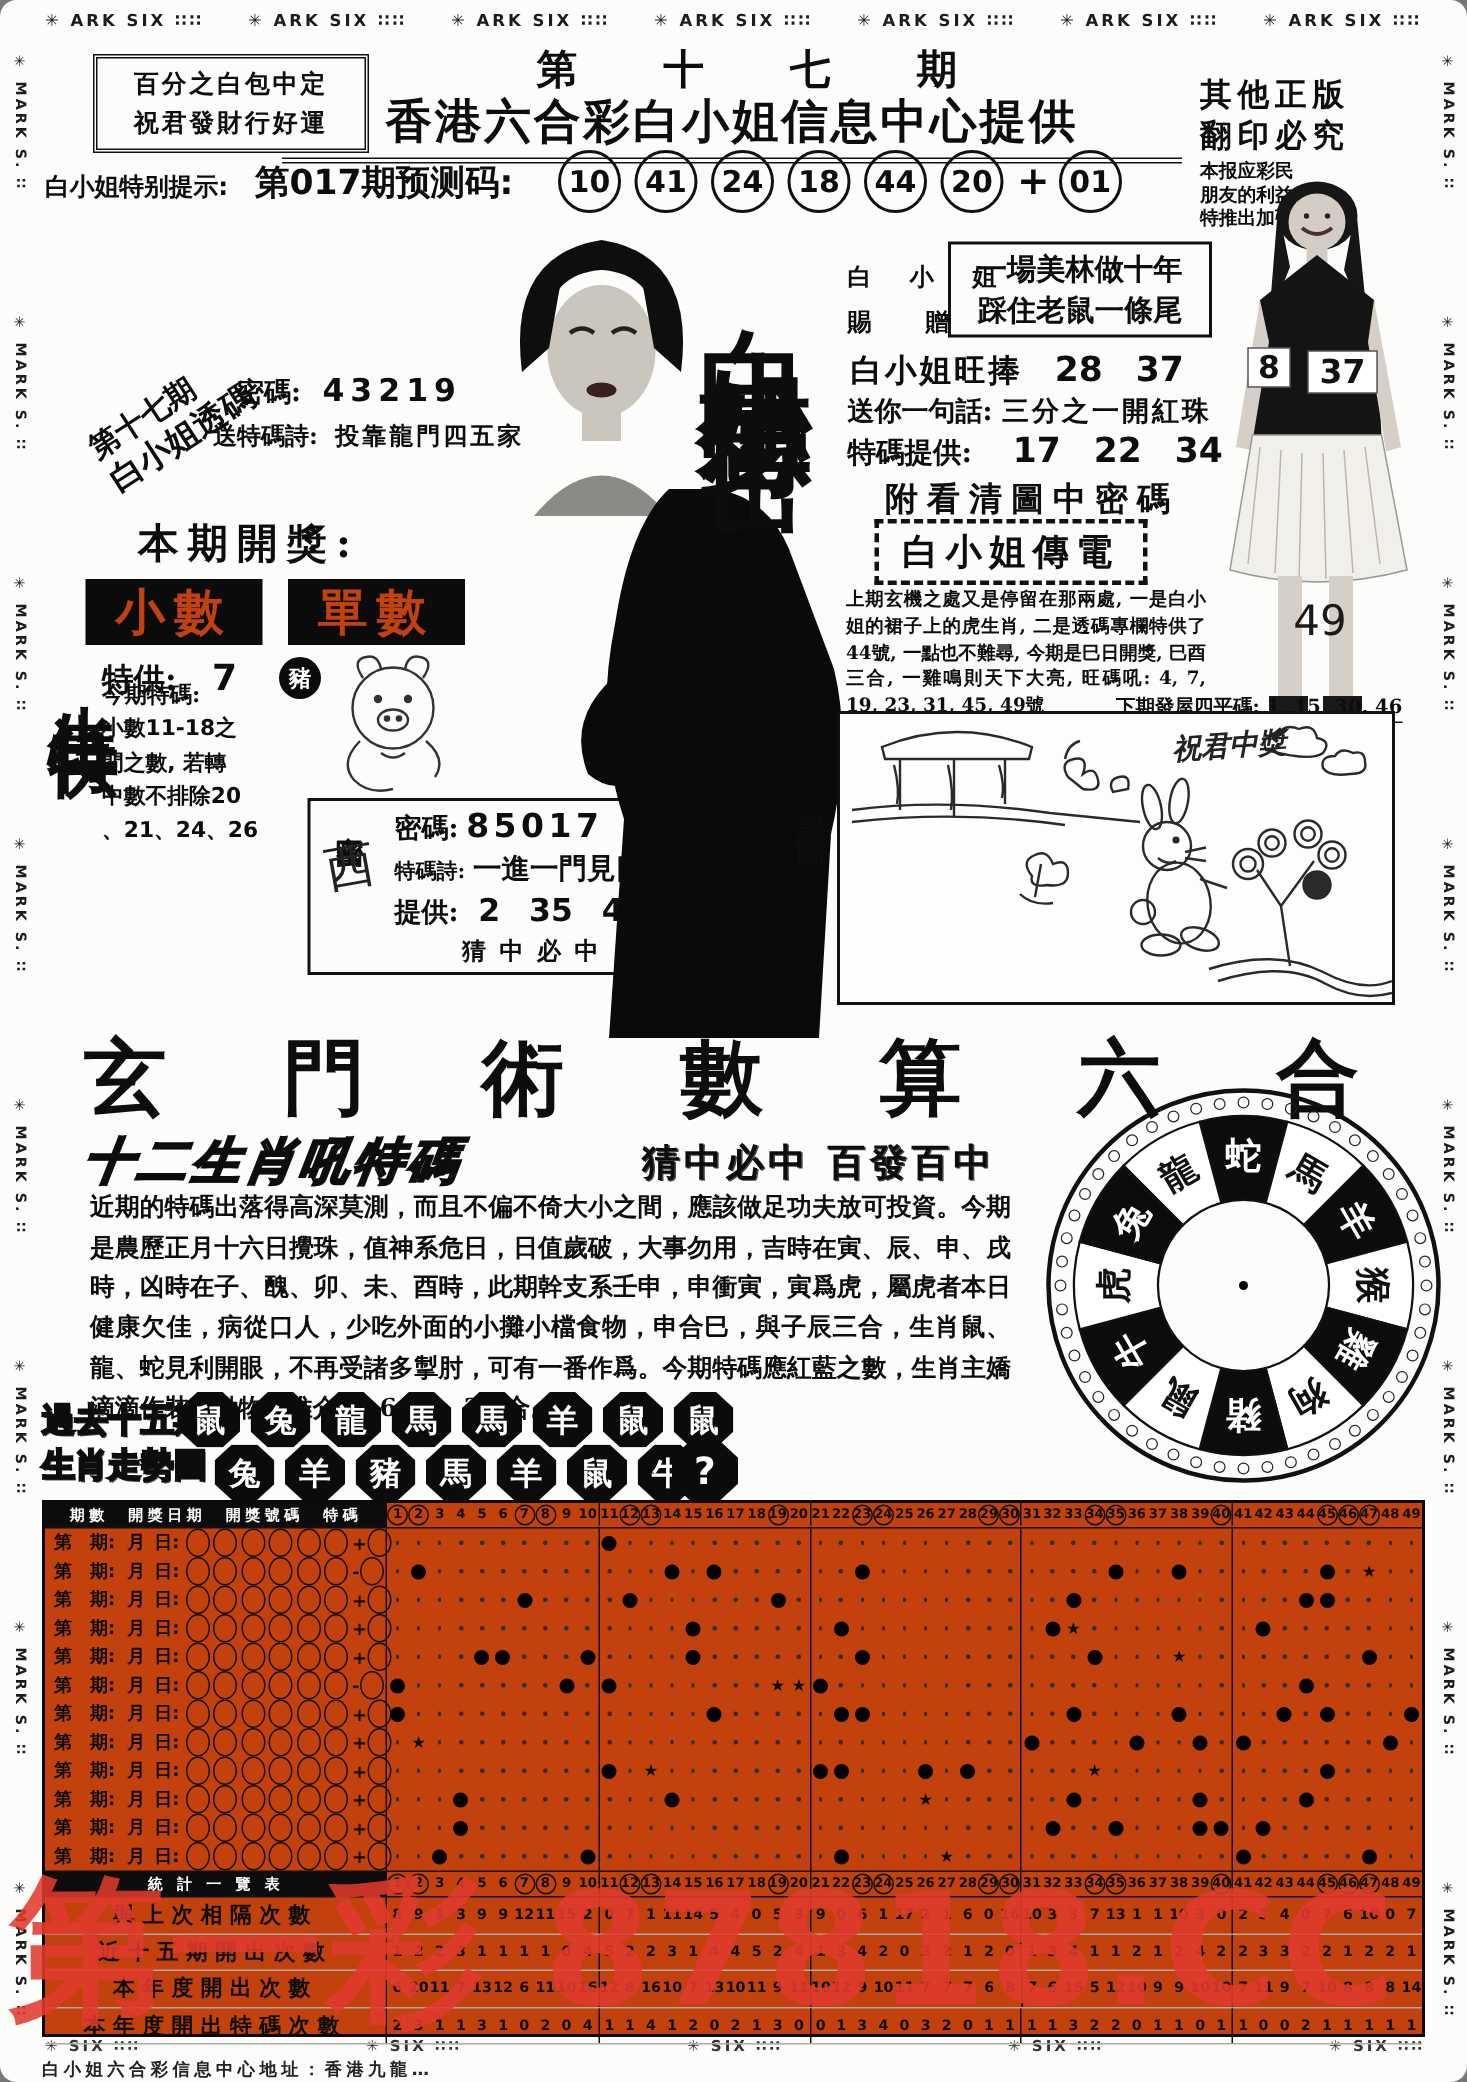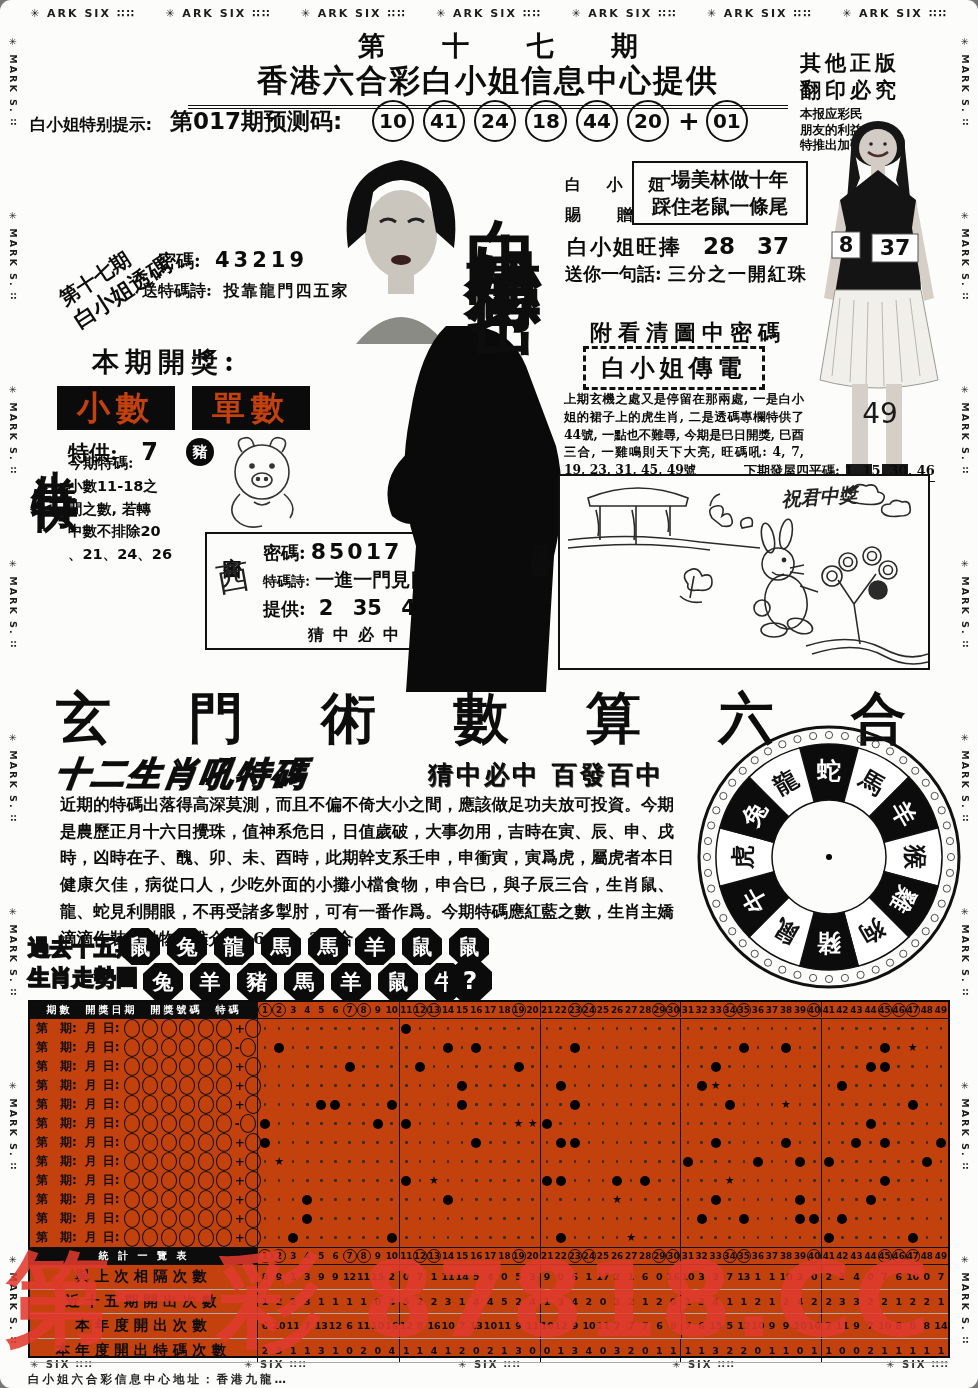--- a/index.html
+++ b/index.html
@@ -101,20 +101,24 @@
       <span class="strip-unit">✳ MARK S. ∷</span>
     </div>
   <div id="bottom-border" class="abs strip">
       <span class="strip-unit">✳ SIX ∷∷</span>
       <span class="strip-unit">✳ SIX ∷∷</span>
       <span class="strip-unit">✳ SIX ∷∷</span>
       <span class="strip-unit">✳ SIX ∷∷</span>
       <span class="strip-unit">✳ SIX ∷∷</span>
     </div>
 
+  <div class="abs dbox" style="left:62px;top:36px;width:162px;">
+    <div style="font-size:16.5px;font-weight:900;letter-spacing:2px;">百分之白包中定</div>
+    <div style="font-size:16.5px;font-weight:900;letter-spacing:2px;margin-top:4px;">祝君發財行好運</div>
+  </div>
   <div class="abs serif" style="left:188px;top:60px;width:600px;text-align:center;font-size:31px;font-weight:900;letter-spacing:2px;border-bottom:4px double #111;padding-bottom:3px;">香港六合彩白小姐信息中心提供</div>
   <div class="abs serif" style="left:300px;top:28px;width:420px;text-align:center;font-size:27px;font-weight:900;letter-spacing:24px;">第 十 七 期</div>
   <div class="abs" style="left:800px;top:50px;width:150px;font-size:21px;font-weight:900;letter-spacing:4px;line-height:1.3;">
     <div>其他正版</div>
     <div>翻印必究</div>
   </div>
 
   <div class="abs" style="left:30px;top:114px;font-size:16.5px;font-weight:900;">白小姐特别提示:</div>
   <div class="abs" style="left:170px;top:106px;font-size:23px;font-weight:900;">第017期预测码:</div>
   <div class="abs" style="left:372px;top:100px;display:flex;align-items:center;">
@@ -260,20 +264,24 @@
     <div class="serif" style="font-size:19.5px;font-weight:900;">一場美林做十年</div>
     <div class="serif" style="font-size:19.5px;font-weight:900;">踩住老鼠一條尾</div>
   </div>
   <div class="abs" style="left:567px;top:233px;">
     <span class="serif" style="font-size:21px;font-weight:900;letter-spacing:2px;">白小姐旺捧</span>
     <span style="font-size:23px;font-weight:bold;word-spacing:14px;margin-left:16px;">28  37</span>
   </div>
   <div class="abs serif" style="left:565px;top:262px;font-size:18px;font-weight:900;">
     <span>送你一句話:</span>
     <span style="letter-spacing:2px;">三分之一開紅珠</span>
+  </div>
+  <div class="abs" style="left:565px;top:288px;">
+    <span class="serif" style="font-size:19px;font-weight:900;">特碼提供:</span>
+    <span style="font-size:23px;font-weight:bold;word-spacing:14px;margin-left:22px;">17  22  34</span>
   </div>
   <div class="abs serif" style="left:590px;top:318px;font-size:22px;font-weight:900;letter-spacing:6px;">附看清圖中密碼</div>
   <div class="abs dashedbox serif" style="left:583px;top:346px;width:176px;height:38px;font-size:24px;font-weight:900;letter-spacing:5px;">白小姐傳電</div>
   <div class="abs serif" style="left:564px;top:390px;width:240px;font-size:12.3px;font-weight:900;line-height:1.45;text-align:justify;">上期玄機之處又是停留在那兩處, 一是白小姐的裙子上的虎生肖, 二是透碼專欄特供了44號, 一點也不難尋, 今期是巳日開獎, 巳酉三合, 一雞鳴則天下大亮, 旺碼吼: 4, 7, 19, 23, 31, 45, 49號</div>
   <div class="abs serif" style="left:744px;top:462px;font-size:13px;font-weight:900;border-bottom:1.5px solid #111;padding-bottom:1px;">下期發屋四平碼: 1, 15, 30, 46</div>
 
   <div class="abs serif vtext" style="left:528px;top:528px;font-size:20px;font-weight:900;letter-spacing:8px;">尋碼圖</div>
   <div class="abs" style="left:558px;top:474px;width:372px;height:196px;border:2px solid #111;box-sizing:border-box;background:#fdfdfb;">
     <svg width="368" height="192" viewBox="0 0 368 192">
       <g fill="none" stroke="#2a2a2a" stroke-width="1.6">

